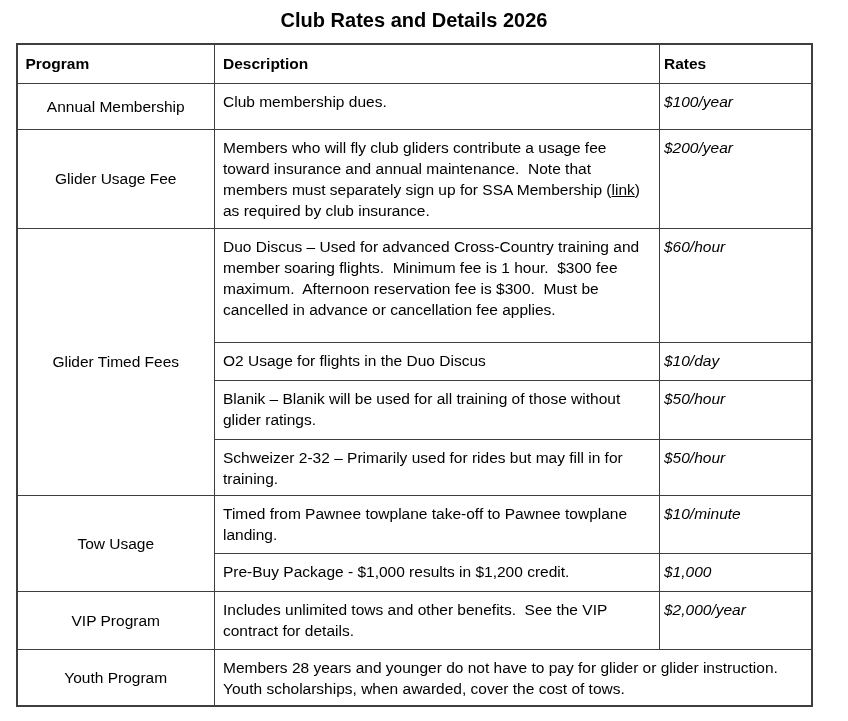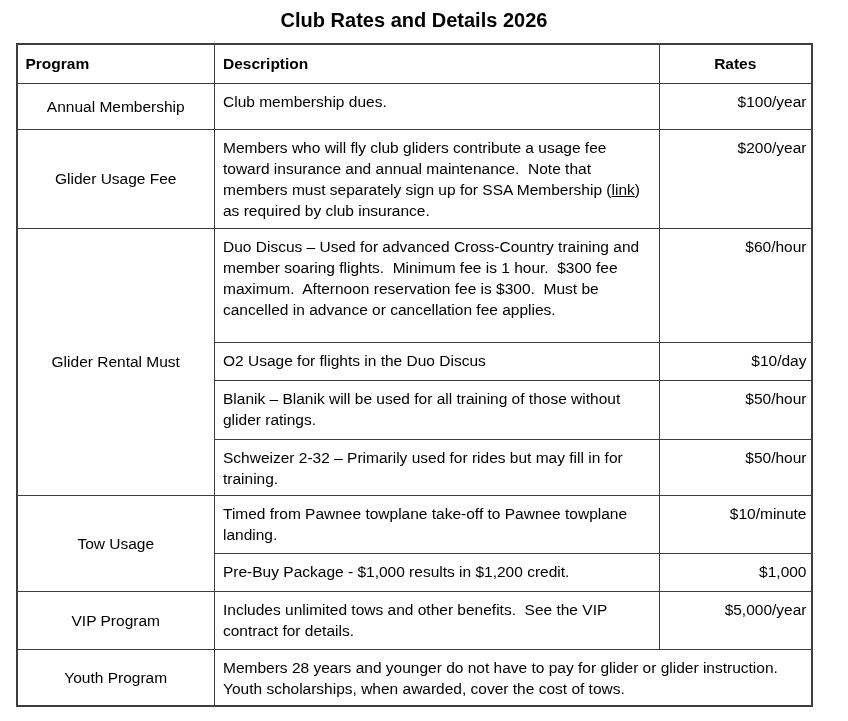--- a/index.html
+++ b/index.html
@@ -40,40 +40,41 @@
     overflow: hidden;
     margin-top: 23px;
   }
   th.th-left {
     text-align: left;
     vertical-align: middle;
     padding: 0 8px;
     font-weight: bold;
   }
   th.th-center {
-    text-align: center;
+    text-align: left;
     vertical-align: middle;
     padding: 0 4px;
     font-weight: bold;
   }
   td.prog {
     text-align: center;
     vertical-align: middle;
     padding: 12px 6px;
   }
   td.desc {
     text-align: left;
     vertical-align: top;
     padding: 7px 16px 5px 8px;
     white-space: pre-wrap;
   }
   td.rate {
-    text-align: right;
+    text-align: left;
     vertical-align: top;
     padding: 7px 4px 5px 4px;
+    font-style: italic;
   }
   .link {
     color: #000000;
     text-decoration: underline;
     cursor: pointer;
   }
 </style>
 </head>
 <body>
 
@@ -102,21 +103,21 @@
         <td class="rate">$100/year</td>
       </tr>
 
       <tr style="height:99px">
         <td class="prog">Glider Usage Fee</td>
         <td class="desc"><span>Members who will fly club gliders contribute a usage fee toward insurance and annual maintenance.  Note that members must separately sign up for SSA Membership (</span><a class="link">link</a><span>) as required by club insurance.</span></td>
         <td class="rate">$200/year</td>
       </tr>
 
       <tr style="height:114px">
-        <td class="prog" rowspan="4">Glider Rental Must</td>
+        <td class="prog" rowspan="4">Glider Timed Fees</td>
         <td class="desc">Duo Discus – Used for advanced Cross-Country training and member soaring flights.  Minimum fee is 1 hour.  $300 fee maximum.  Afternoon reservation fee is $300.  Must be cancelled in advance or cancellation fee applies.</td>
         <td class="rate">$60/hour</td>
       </tr>
       <tr style="height:38px">
         <td class="desc">O2 Usage for flights in the Duo Discus</td>
         <td class="rate">$10/day</td>
       </tr>
       <tr style="height:59px">
         <td class="desc">Blanik – Blanik will be used for all training of those without glider ratings.</td>
         <td class="rate">$50/hour</td>
@@ -132,21 +133,21 @@
         <td class="rate">$10/minute</td>
       </tr>
       <tr style="height:38px">
         <td class="desc">Pre-Buy Package - $1,000 results in $1,200 credit.</td>
         <td class="rate">$1,000</td>
       </tr>
 
       <tr style="height:58px">
         <td class="prog">VIP Program</td>
         <td class="desc">Includes unlimited tows and other benefits.  See the VIP contract for details.</td>
-        <td class="rate">$5,000/year</td>
+        <td class="rate">$2,000/year</td>
       </tr>
 
       <tr style="height:57px">
         <td class="prog">Youth Program</td>
         <td class="desc" colspan="2">Members 28 years and younger do not have to pay for glider or glider instruction.  Youth scholarships, when awarded, cover the cost of tows.</td>
       </tr>
 
     </tbody>
   </table>
 

